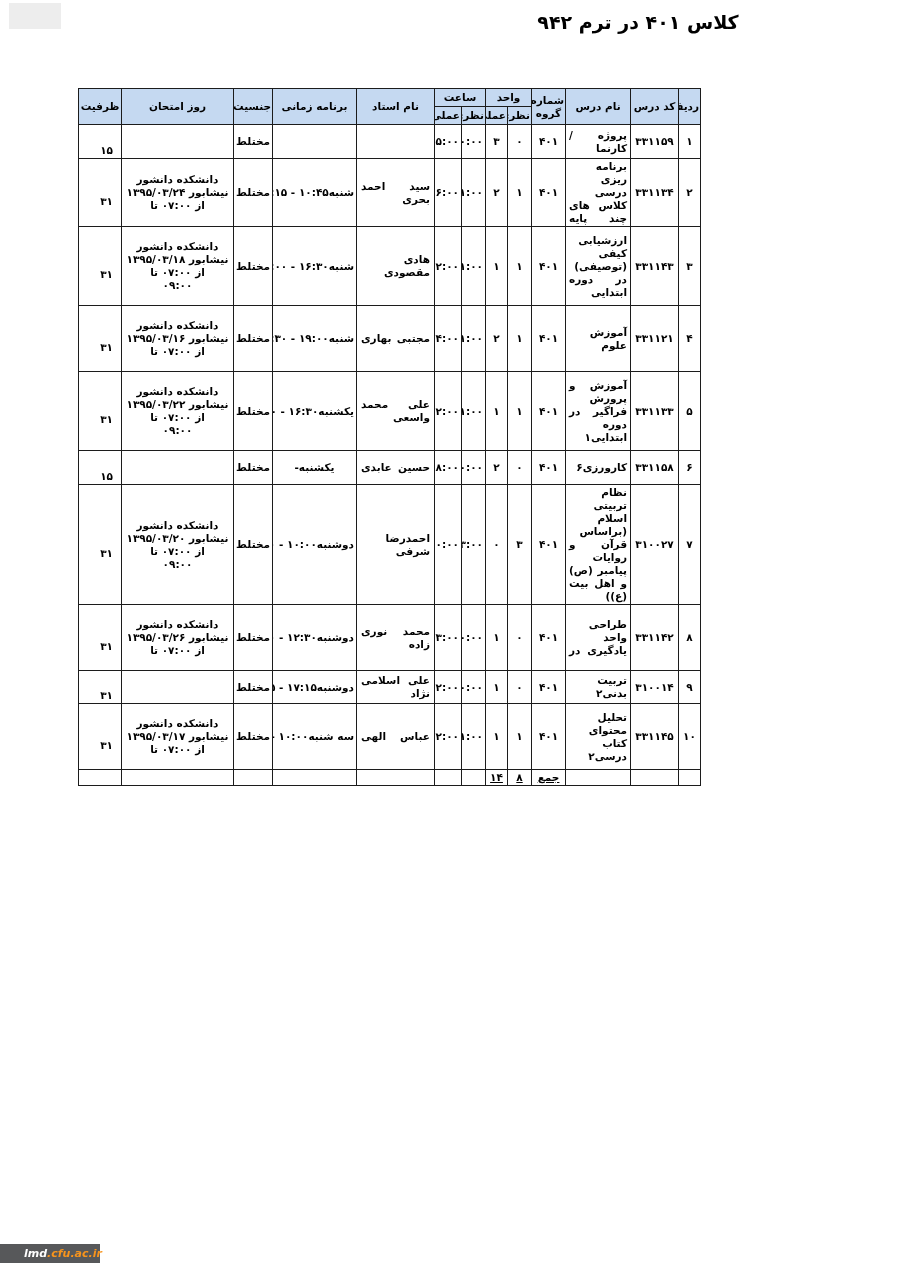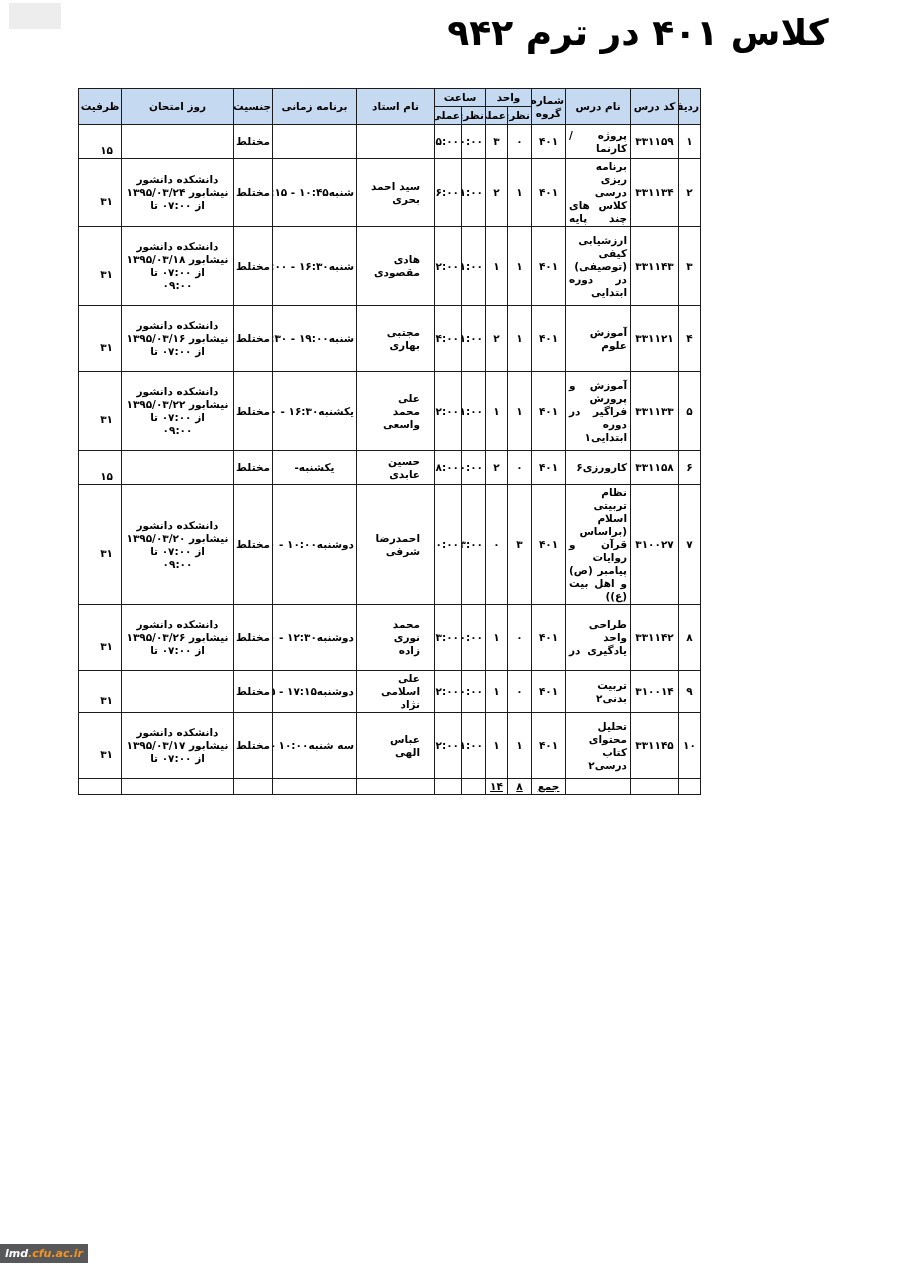--- a/index.html
+++ b/index.html
@@ -7,60 +7,60 @@
     width:900px;height:1273px;position:relative;overflow:hidden;
     font-family:"DejaVu Sans",sans-serif;color:#000;
   }
   .artifact-box{
     position:absolute;left:9px;top:3px;width:52px;height:26px;
     background:#ededed;
   }
   .page-title{
     position:absolute;top:10px;left:388px;width:500px;margin:0;
     direction:rtl;text-align:center;
-    font-size:36px;font-weight:bold;line-height:1.3;
+    font-size:19px;font-weight:bold;line-height:1.3;
   }
   table.schedule{
     position:absolute;top:88px;left:78px;width:622px;
     border-collapse:collapse;table-layout:fixed;direction:rtl;
   }
   .schedule th,.schedule td{
     border:1px solid #1c1c1c;
     font-size:10.5px;font-weight:bold;line-height:13px;
     padding:1px 2px;overflow:hidden;vertical-align:middle;
   }
   .schedule thead th{
     background:#c5d9f1;height:17px;text-align:center;padding:0 1px;
   }
   .schedule td{background:#ffffff;}
   
   td.c-radif,td.c-code,td.c-group,td.c-vn,td.c-va,td.c-sn,td.c-sa{text-align:center;}
   td.c-name{text-align:justify;text-align-last:justify;padding:1px 3px;white-space:pre-line;}
-  td.c-ostad{text-align:justify;text-align-last:justify;padding:1px 14px;}
+  td.c-ostad{text-align:justify;text-align-last:justify;padding:1px 4px;}
   td.c-schedule{text-align:center;white-space:nowrap;}
   td.c-gender{text-align:right;}
   td.c-exam{text-align:center;white-space:pre-line;padding:13px 3px;}
   td.c-capacity{text-align:right;padding:18px 8px 1px 2px;}
   
   #table-body tr:nth-child(1){height:34px;}
   #table-body tr:nth-child(2){height:41px;}
   #table-body tr:nth-child(3){height:41px;}
   #table-body tr:nth-child(4){height:37px;}
   #table-body tr:nth-child(5){height:45px;}
   #table-body tr:nth-child(6){height:34px;}
   #table-body tr:nth-child(7){height:58px;}
   #table-body tr:nth-child(8){height:38px;}
   #table-body tr:nth-child(9){height:30px;}
   #table-body tr:nth-child(10){height:43px;}
   tfoot tr{height:16px;}
   tfoot td{text-align:center;text-decoration:underline;}
   .watermark{
-    position:absolute;left:0;top:1244px;width:88px;height:19px;
+    position:absolute;left:0;top:1244px;width:100px;height:19px;
     background:#57585a;display:flex;align-items:center;
-    padding-left:5px;box-sizing:border-box;
+    padding-left:24px;box-sizing:border-box;
     font-size:11px;font-weight:bold;font-style:italic;
   }
   .watermark .wm-prefix{color:#ffffff;}
   .watermark .wm-domain{color:#f7941d;}
 </style>
 </head>
 <body>
 
 <div class="artifact-box"></div>
 

